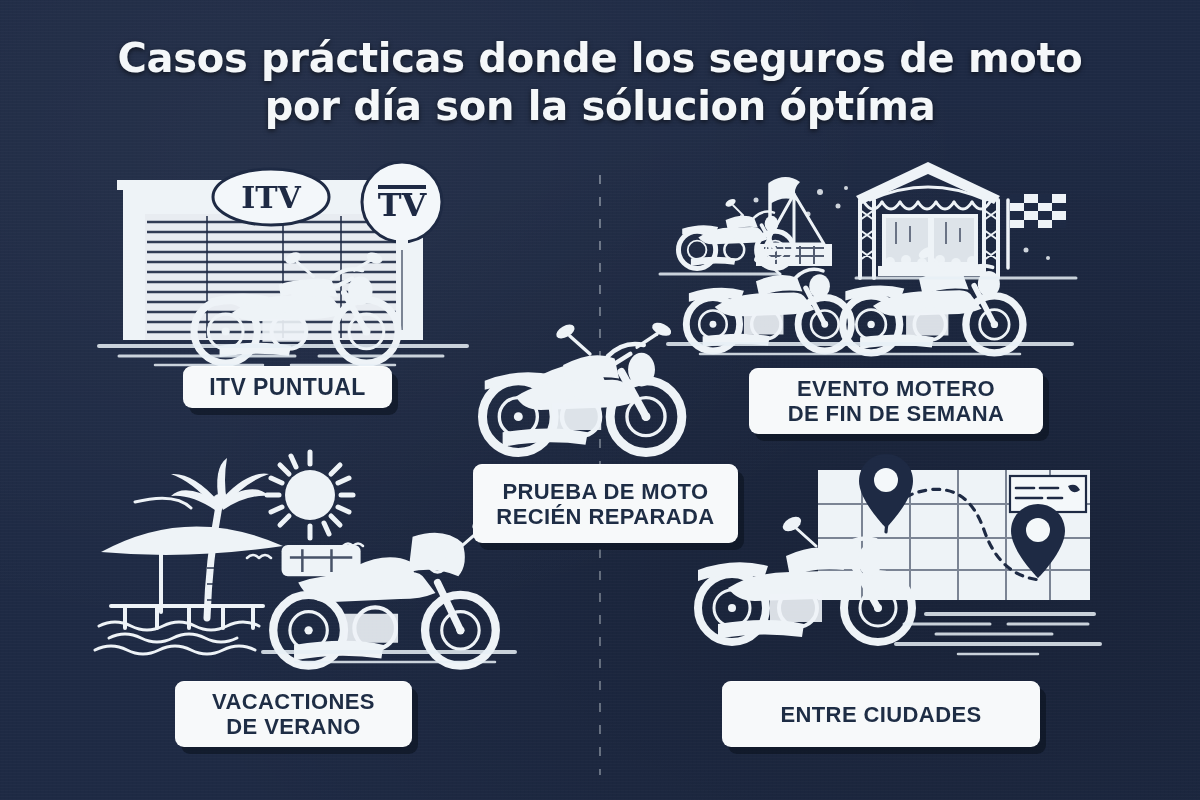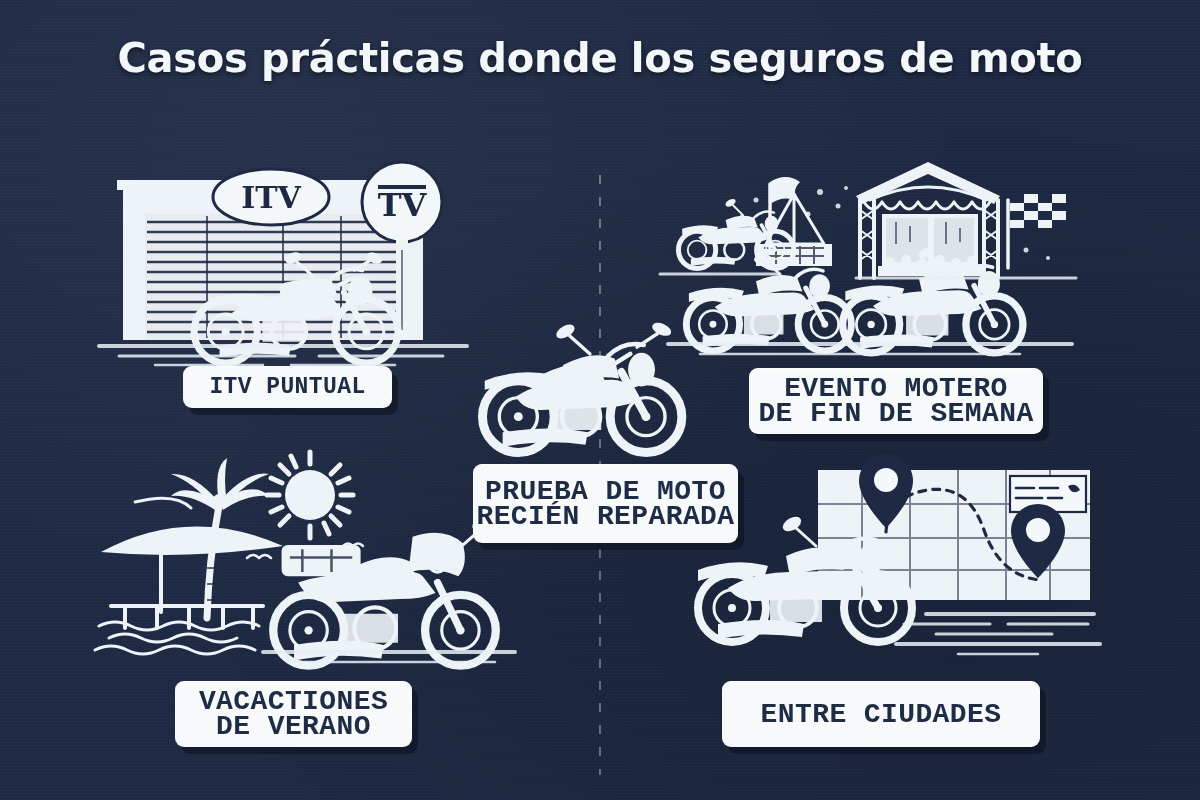--- a/index.html
+++ b/index.html
@@ -72,51 +72,52 @@
 
   
   .chip {
     position: absolute;
     z-index: 6;
     background: #f7f9fa;
     color: #1e2d45;
     border-radius: 9px;
     box-shadow: 6px 7px 0 rgba(10,16,28,.55), 0 1px 0 rgba(255,255,255,.6) inset;
     text-align: center;
-    font-family: Liberation Mono, monospace;
+    font-family: Liberation Sans, sans-serif;
     font-weight: bold;
     letter-spacing: 0.4px;
     display: flex;
     flex-direction: column;
     justify-content: center;
     align-items: center;
   }
   .chip .ln { display: block; white-space: nowrap; }
   .chip.one-line { font-size: 23px; line-height: 26px; }
-  .chip.two-line { font-size: 28px; line-height: 25px; }
+  .chip.two-line { font-size: 22px; line-height: 25px; }
 
   #chip-itv        { left: 183px; top: 366px; width: 209px; height: 42px; }
   #chip-prueba     { left: 473px; top: 464px; width: 265px; height: 79px; }
   #chip-evento     { left: 749px; top: 368px; width: 294px; height: 66px; }
   #chip-vacaciones { left: 175px; top: 681px; width: 237px; height: 66px; }
   #chip-traslado   { left: 722px; top: 681px; width: 318px; height: 66px; }
 
   
   .ink      { fill: none; stroke: #eef3f7; stroke-linecap: round; stroke-linejoin: round; }
   .ink-fill { fill: #eef3f7; stroke: none; }
   .ink-dark { fill: #1e2a44; stroke: none; }
   .ground   { fill: none; stroke: #e8f0f6; stroke-linecap: round; opacity: .85; }
 </style>
 </head>
 <body>
 
 <div id="canvas">
 
   <div class="title-wrap">
     <span class="title-line">Casos prácticas donde los seguros de moto</span>
+    <span class="title-line">por día son la sólucion óptíma</span>
   </div>
 
   <div class="divider"></div>
 
   <div class="scene" id="scene-itv" style="left:95px; top:160px;">
     <svg width="380" height="220" viewBox="0 0 380 220">
 
       <g>
         <path class="ink-fill" d="M28 28 h300 v26 h-300 z"></path>
         <path class="ink-fill" d="M22 20 h312 v10 h-312 z"></path>

